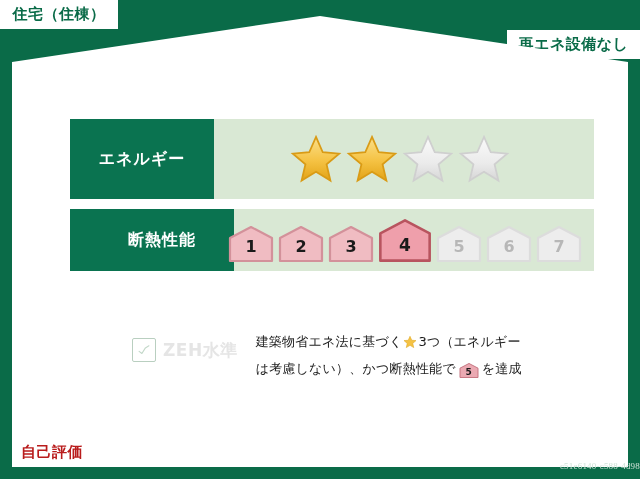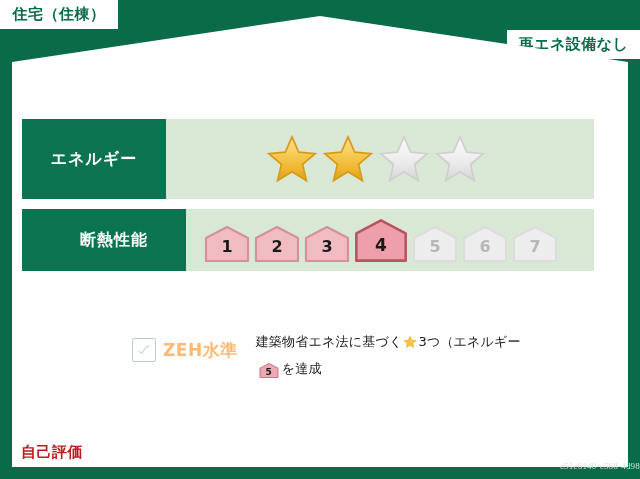--- a/index.html
+++ b/index.html
@@ -31,21 +31,21 @@
   .title-block{position:absolute;left:0;right:0;top:44px;text-align:center;}
   .title-sub{color:#0a6b48;font-size:13.5px;font-weight:700;letter-spacing:1px;}
   .title-main{color:#0a6b48;font-size:25px;font-weight:700;letter-spacing:2px;margin-top:6px;}
 
   
   .rows{position:absolute;left:22px;top:119px;width:572px;}
   .perf-row{display:flex;align-items:stretch;height:80px;margin-bottom:10px;}
   .row-label{
     width:144px;background:#0a7350;color:#fff;
     display:flex;flex-direction:column;align-items:center;justify-content:center;
-    font-size:16px;font-weight:700;line-height:1.45;letter-spacing:1px;
+    font-size:16px;font-weight:700;line-height:1.45;letter-spacing:1px;margin-left:48px;
   }
   .row-body{
     flex:1;background:#d9e8d4;display:flex;align-items:center;
     justify-content:center;
   }
   .row-insul{height:62px;}
   .row-insul .row-label{font-size:16px;padding-left:20px;}
 
   
   .stars{display:flex;align-items:center;gap:0px;margin-left:-8px;}
@@ -60,21 +60,21 @@
   .badge.big span{font-size:17px;padding-bottom:8px;}
   .badge.off span{color:#b7b7b7;font-weight:700;}
 
   
   .zeh-block{position:absolute;left:22px;top:330px;width:572px;display:flex;align-items:flex-start;}
   .zeh-mark{display:flex;align-items:center;margin-left:110px;margin-top:8px;}
   .zeh-box{
     width:22px;height:22px;border:1.6px solid #b9cfc0;border-radius:2px;
     display:flex;align-items:center;justify-content:center;margin-right:7px;background:#fff;
   }
-  .zeh-text{color:#fdba74;font-size:17px;font-weight:700;letter-spacing:.5px;}
+  .zeh-text{color:#e5e5e5;font-size:17px;font-weight:700;letter-spacing:.5px;}
   .zeh-desc{margin-left:18px;font-size:13px;color:#1a1a1a;line-height:1.85;letter-spacing:.2px;}
   .inline-star{display:inline-block;vertical-align:-3px;margin:0 1px;}
   .inline-badge{
     display:inline-block;vertical-align:-2px;position:relative;
     width:20px;height:15px;margin:0 3px;
   }
   .inline-badge svg{position:absolute;left:0;top:0;width:100%;height:100%;}
   .inline-badge i{position:relative;z-index:2;display:block;text-align:center;
     font-style:normal;font-size:9px;font-weight:700;color:#1a1a1a;line-height:19px;}
 
@@ -216,21 +216,21 @@
       </div>
       <div class="zeh-text">ZEH水準</div>
     </div>
     <div class="zeh-desc">
       <div>
         <span>建築物省エネ法に基づく</span><span class="inline-star"><svg width="14" height="14" viewBox="0 0 24 24">
               <polygon points="12,2.2 15,9 22.3,9.6 16.7,14.4 18.4,21.6 12,17.7 5.6,21.6 7.3,14.4 1.7,9.6 9,9" fill="#f5c243" stroke="#e0a824" stroke-width="1"></polygon>
             </svg></span><span>3つ（エネルギー</span>
       </div>
       <div>
-        <span class="inline-badge"><svg viewBox="0 0 40 32" preserveAspectRatio="none">
+        <span>は考慮しない）、かつ断熱性能で</span><span class="inline-badge"><svg viewBox="0 0 40 32" preserveAspectRatio="none">
               <polygon points="20,1 38,11 38,31 2,31 2,11" fill="#eba9b2" stroke="#c4737f" stroke-width="2"></polygon>
             </svg><i>5</i></span><span>を達成</span>
       </div>
     </div>
   </div>
 
   <div class="footer">
     <div class="self-eval">
       <div class="self-eval-badge">自己評価</div>
       <div class="self-eval-addr">神奈川県秦野市平沢</div>

